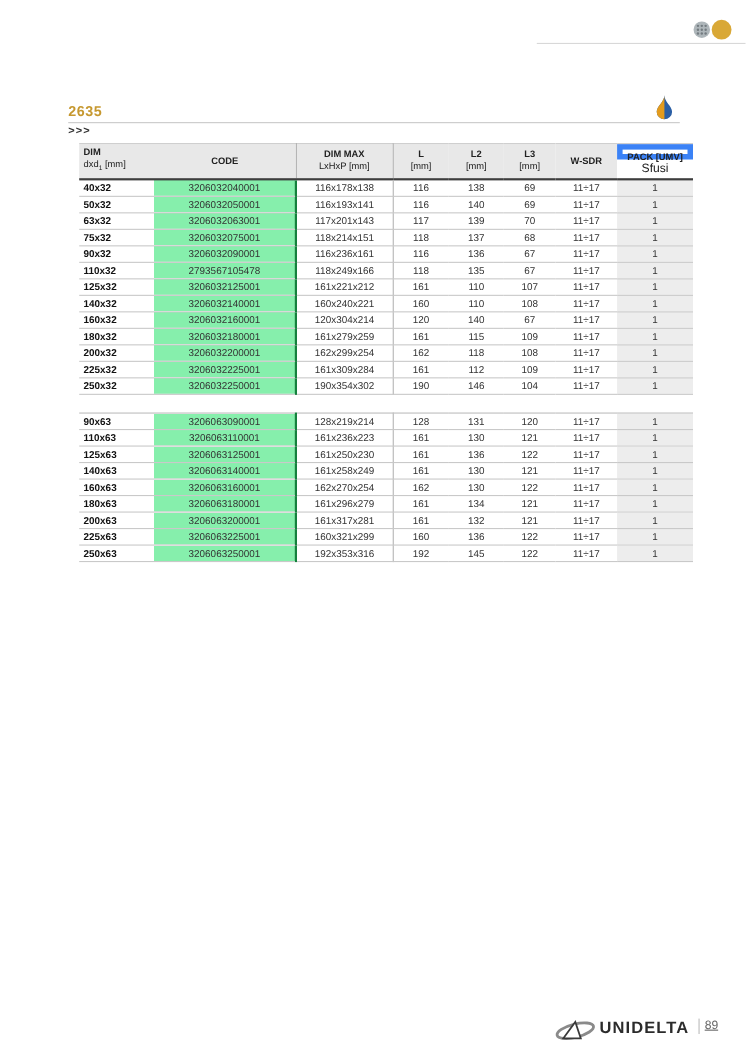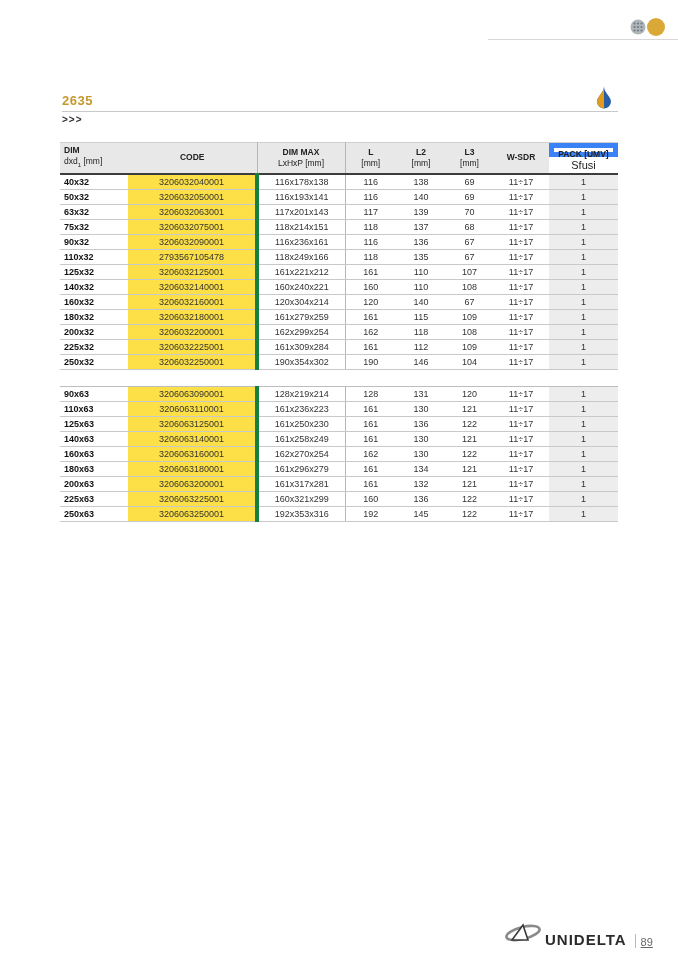--- a/index.html
+++ b/index.html
@@ -21,23 +21,23 @@
   
   .section-code { position:absolute; left:62px; top:93px; font-size:13px; font-weight:bold;
                   letter-spacing:.5px; }
   .title-rule { position:absolute; left:62px; top:111px; width:556px; height:1px; background:#c9c9c9; }
   .drop-icon { position:absolute; left:596px; top:86px; }
   .marker { position:absolute; left:62px; top:114px; font-size:10px; font-weight:bold;
             color:#333; letter-spacing:1px; }
 
   
   table.spec {
-    position:absolute; left:60px; top:130px; width:558px;
+    position:absolute; left:72px; top:130px; width:558px;
     border-collapse:collapse; table-layout:fixed;
-    font-size:9px; color:#333;margin-top:12px;
+    font-size:9px; color:#333;
   }
   thead th {
     background:#e8e8e8;
     border-top:1px solid #cfcfcf;
     border-bottom:2px solid #3d3d3d;
     font-weight:normal; vertical-align:middle;
     height:30px; padding:2px 1px; text-align:center; line-height:11px;
   }
   thead th.c0 { text-align:left; padding-left:4px; }
   thead th.c1, thead th.c2 { border-right:1px solid #b5b5b5; }
@@ -48,28 +48,28 @@
   .pack-box { border:5px solid #3b82f6; height:14px; line-height:13px;
               font-weight:bold; font-size:8.5px; color:#222; text-align:center; }
   .pack-sub { height:15px; line-height:16px; font-size:11px; color:#222; text-align:center; }
 
   tbody td {
     height:14px; padding:0 1px; text-align:center;
     border-bottom:1px solid #c9c9c9; line-height:14px;
     white-space:nowrap; overflow:hidden;
   }
   tbody td.c0 { text-align:left; padding-left:4px; font-weight:bold; color:#111; }
-  tbody td.c1 { background:#fde047; border-right:4px solid #15803d; }
+  tbody td.c1 { background:#86efac; border-right:2px solid #15803d; }
   tbody td.c2 { border-right:1px solid #b5b5b5; }
   tbody td.c7 { background:#ededed; }
   tbody.gap td { height:17px; background:#fff; border-bottom:1px solid #bdbdbd; }
 
   
   .footer { position:absolute; left:503px; top:926px; height:22px;
-            display:flex; align-items:flex-end; }
+            display:flex; align-items:flex-start; }
   .brand-text { font-size:15px; font-weight:800; color:#2b2b2b; letter-spacing:1px;
                 margin-left:2px; }
   .page-divider { width:1px; height:14px; background:#bbbbbb; margin:0 5px 0 8px; }
   .page-number { font-size:11px; color:#666;text-decoration:underline; }
 </style>
 </head>
 <body>
 
 <div class="page">
 

